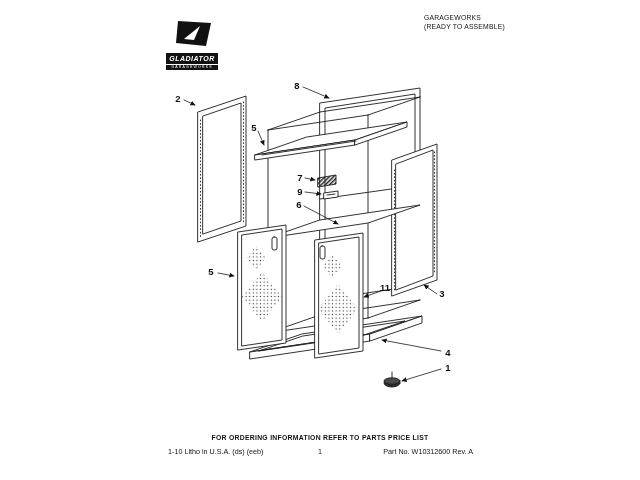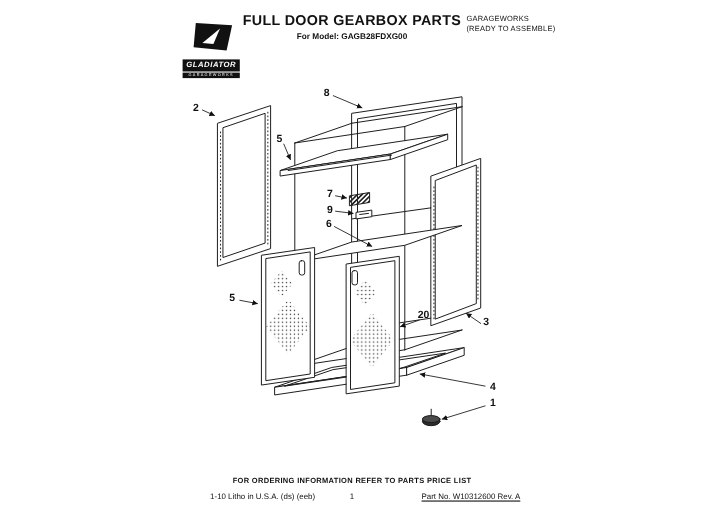--- a/index.html
+++ b/index.html
@@ -22,44 +22,40 @@
             line-height:11px;height:11px;letter-spacing:.5px;margin-top:1px;}
   .logo-sub{background:#111;color:#fff;font-size:3.5px;line-height:5px;height:5px;
             letter-spacing:1.2px;margin-top:1px;}
 
   
   .callout{position:absolute;transform:translate(-50%,-50%);font-size:9.5px;font-weight:700;color:#111;}
 
   
   .ordering{position:absolute;left:0;right:0;top:434px;text-align:center;
             font-size:6.8px;font-weight:700;letter-spacing:.3px;}
-  .litho{position:absolute;left:168px;top:447px;font-size:7.2px;margin-left:23px;}
+  .litho{position:absolute;left:168px;top:447px;font-size:7.2px;}
   .pageno{position:absolute;left:0;right:0;top:447px;text-align:center;font-size:7.2px;}
-  .partno{position:absolute;right:167px;top:447px;font-size:7.2px;text-decoration:underline;}
+  .partno{position:absolute;right:167px;top:447px;font-size:7.2px;}
 
   svg.diagram{position:absolute;left:0;top:0;}
 </style>
 </head>
 <body>
 
 <div class="page">
 
   <div class="logo">
     <svg width="52" height="28" viewBox="0 0 52 28">
       <polygon points="12,1 45,3 40,26 10,23" fill="#111"></polygon>
       <polygon points="18,19 34,6 28,20" fill="#fff"></polygon>
     </svg>
     <div class="logo-bar">GLADIATOR</div>
     <div class="logo-sub">GARAGEWORKS</div>
   </div>
 
-  <div class="titles">
-    <div class="title">FULL DOOR GEARBOX PARTS</div>
-    <div class="model">For Model: GAGB28FDXG00</div>
-  </div>
   <div class="corner">
     <div>GARAGEWORKS</div>
     <div>(READY TO ASSEMBLE)</div>
   </div>
 
   <svg class="diagram" width="640" height="480" viewBox="0 0 640 480" fill="none" stroke="#1c1c1c" stroke-width="0.9" stroke-linejoin="round" stroke-linecap="round">
     <defs>
       <marker id="arw" markerWidth="6" markerHeight="6" refX="4.6" refY="2.5" orient="auto" markerUnits="userSpaceOnUse">
         <path d="M0,0 L5,2.5 L0,5 Z" fill="#111" stroke="none"></path>
       </marker>
@@ -171,20 +167,20 @@
   <span class="callout" style="left:448px;top:367px">1</span>
   <span class="callout" style="left:178px;top:98px">2</span>
   <span class="callout" style="left:442px;top:293px">3</span>
   <span class="callout" style="left:448px;top:352px">4</span>
   <span class="callout" style="left:254px;top:127px">5</span>
   <span class="callout" style="left:299px;top:204px">6</span>
   <span class="callout" style="left:300px;top:177px">7</span>
   <span class="callout" style="left:297px;top:85px">8</span>
   <span class="callout" style="left:300px;top:191px">9</span>
   <span class="callout" style="left:211px;top:271px">5</span>
-  <span class="callout" style="left:385px;top:287px">20</span>
+  <span class="callout" style="left:385px;top:287px">11</span>
 
   <div class="ordering">FOR ORDERING INFORMATION REFER TO PARTS PRICE LIST</div>
   <div class="litho">1-10 Litho in U.S.A. (ds) (eeb)</div>
   <div class="pageno">1</div>
   <div class="partno">Part No. W10312600 Rev. A</div>
 
 </div>
 
 </body></html>

